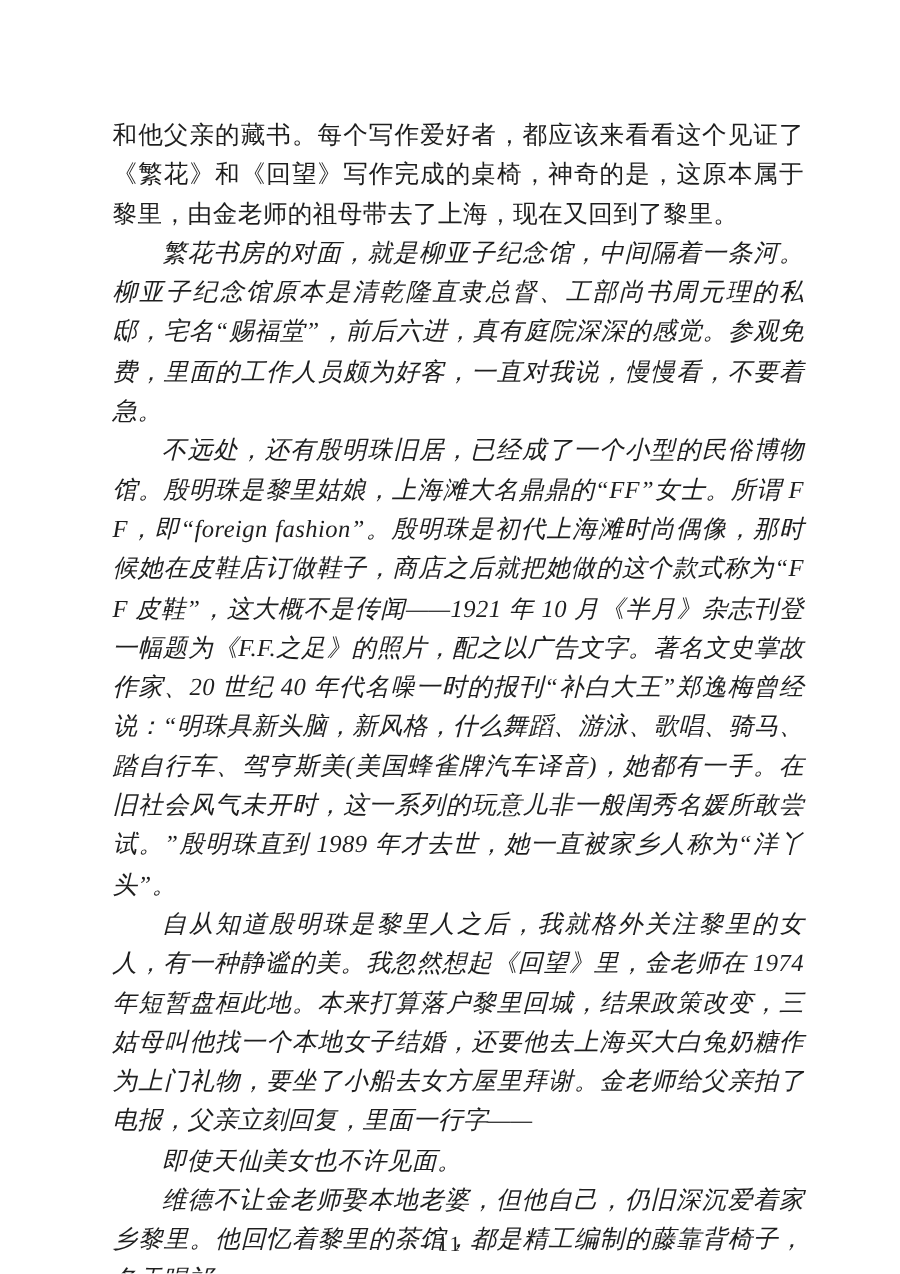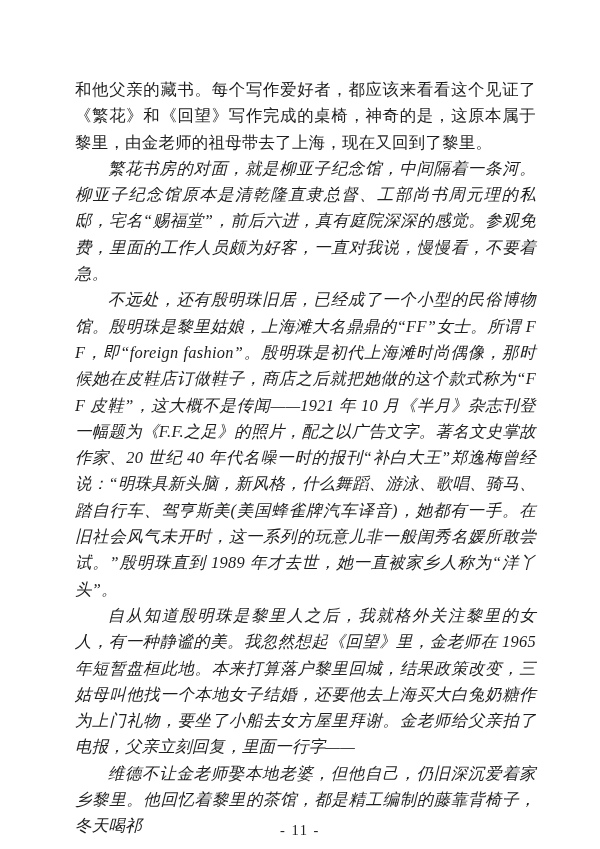--- a/index.html
+++ b/index.html
@@ -48,17 +48,18 @@
   }
 </style>
 </head>
 <body>
 
 <div class="page">
   <div class="content">
     <p class="para">和他父亲的藏书。每个写作爱好者，都应该来看看这个见证了《繁花》和《回望》写作完成的桌椅，神奇的是，这原本属于黎里，由金老师的祖母带去了上海，现在又回到了黎里。</p>
     <p class="para indent">繁花书房的对面，就是柳亚子纪念馆，中间隔着一条河。柳亚子纪念馆原本是清乾隆直隶总督、工部尚书周元理的私邸，宅名“赐福堂”，前后六进，真有庭院深深的感觉。参观免费，里面的工作人员颇为好客，一直对我说，慢慢看，不要着急。</p>
     <p class="para indent">不远处，还有殷明珠旧居，已经成了一个小型的民俗博物馆。殷明珠是黎里姑娘，上海滩大名鼎鼎的“FF”女士。所谓 FF，即“foreign fashion”。殷明珠是初代上海滩时尚偶像，那时候她在皮鞋店订做鞋子，商店之后就把她做的这个款式称为“FF 皮鞋”，这大概不是传闻——1921 年 10 月《半月》杂志刊登一幅题为《F.F.之足》的照片，配之以广告文字。著名文史掌故作家、20 世纪 40 年代名噪一时的报刊“补白大王”郑逸梅曾经说：“明珠具新头脑，新风格，什么舞蹈、游泳、歌唱、骑马、踏自行车、驾亨斯美(美国蜂雀牌汽车译音)，她都有一手。在旧社会风气未开时，这一系列的玩意儿非一般闺秀名媛所敢尝试。”殷明珠直到 1989 年才去世，她一直被家乡人称为“洋丫头”。</p>
-    <p class="para indent">自从知道殷明珠是黎里人之后，我就格外关注黎里的女人，有一种静谧的美。我忽然想起《回望》里，金老师在 1965 年短暂盘桓此地。本来打算落户黎里回城，结果政策改变，三姑母叫他找一个本地女子结婚，还要他去上海买大白兔奶糖作为上门礼物，要坐了小船去女方屋里拜谢。金老师给父亲拍了电报，父亲立刻回复，里面一行字——</p>
+    <p class="para indent">自从知道殷明珠是黎里人之后，我就格外关注黎里的女人，有一种静谧的美。我忽然想起《回望》里，金老师在 1974 年短暂盘桓此地。本来打算落户黎里回城，结果政策改变，三姑母叫他找一个本地女子结婚，还要他去上海买大白兔奶糖作为上门礼物，要坐了小船去女方屋里拜谢。金老师给父亲拍了电报，父亲立刻回复，里面一行字——</p>
+    <p class="para indent">即使天仙美女也不许见面。</p>
     <p class="para indent">维德不让金老师娶本地老婆，但他自己，仍旧深沉爱着家乡黎里。他回忆着黎里的茶馆，都是精工编制的藤靠背椅子，冬天喝祁</p>
   </div>
   <div class="page-number">- 11 -</div>
 </div>
 
 </body></html>

